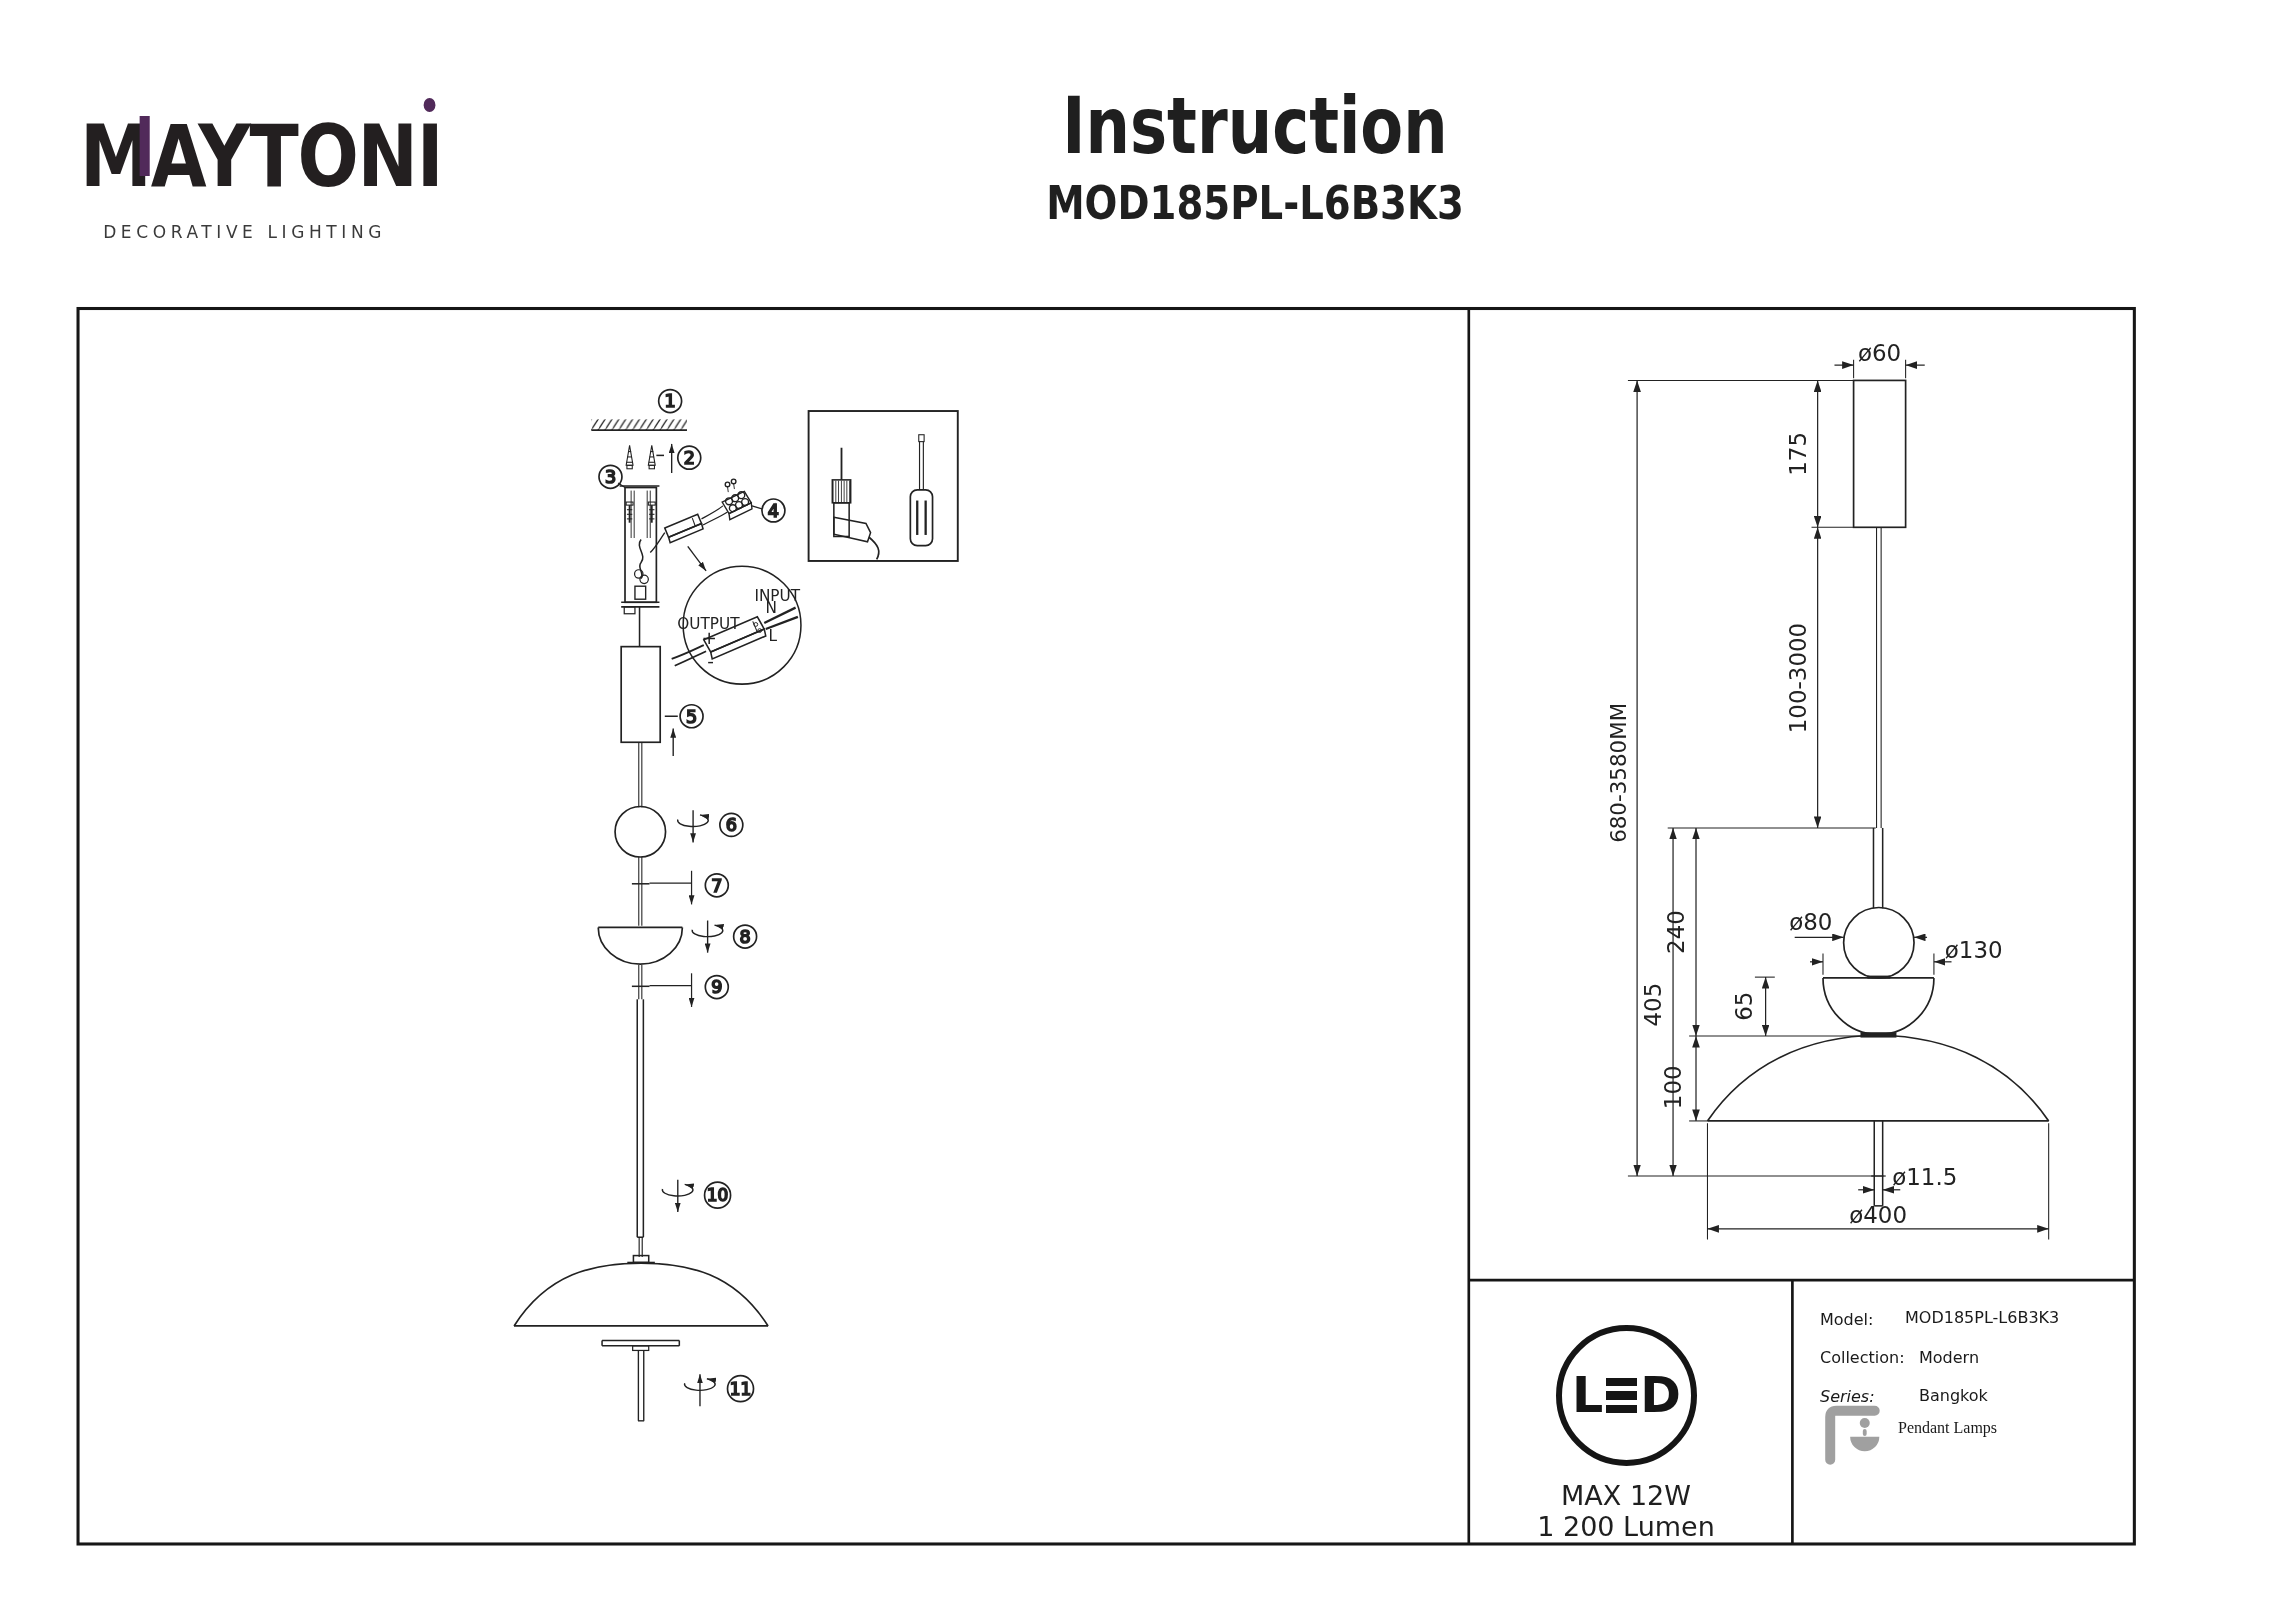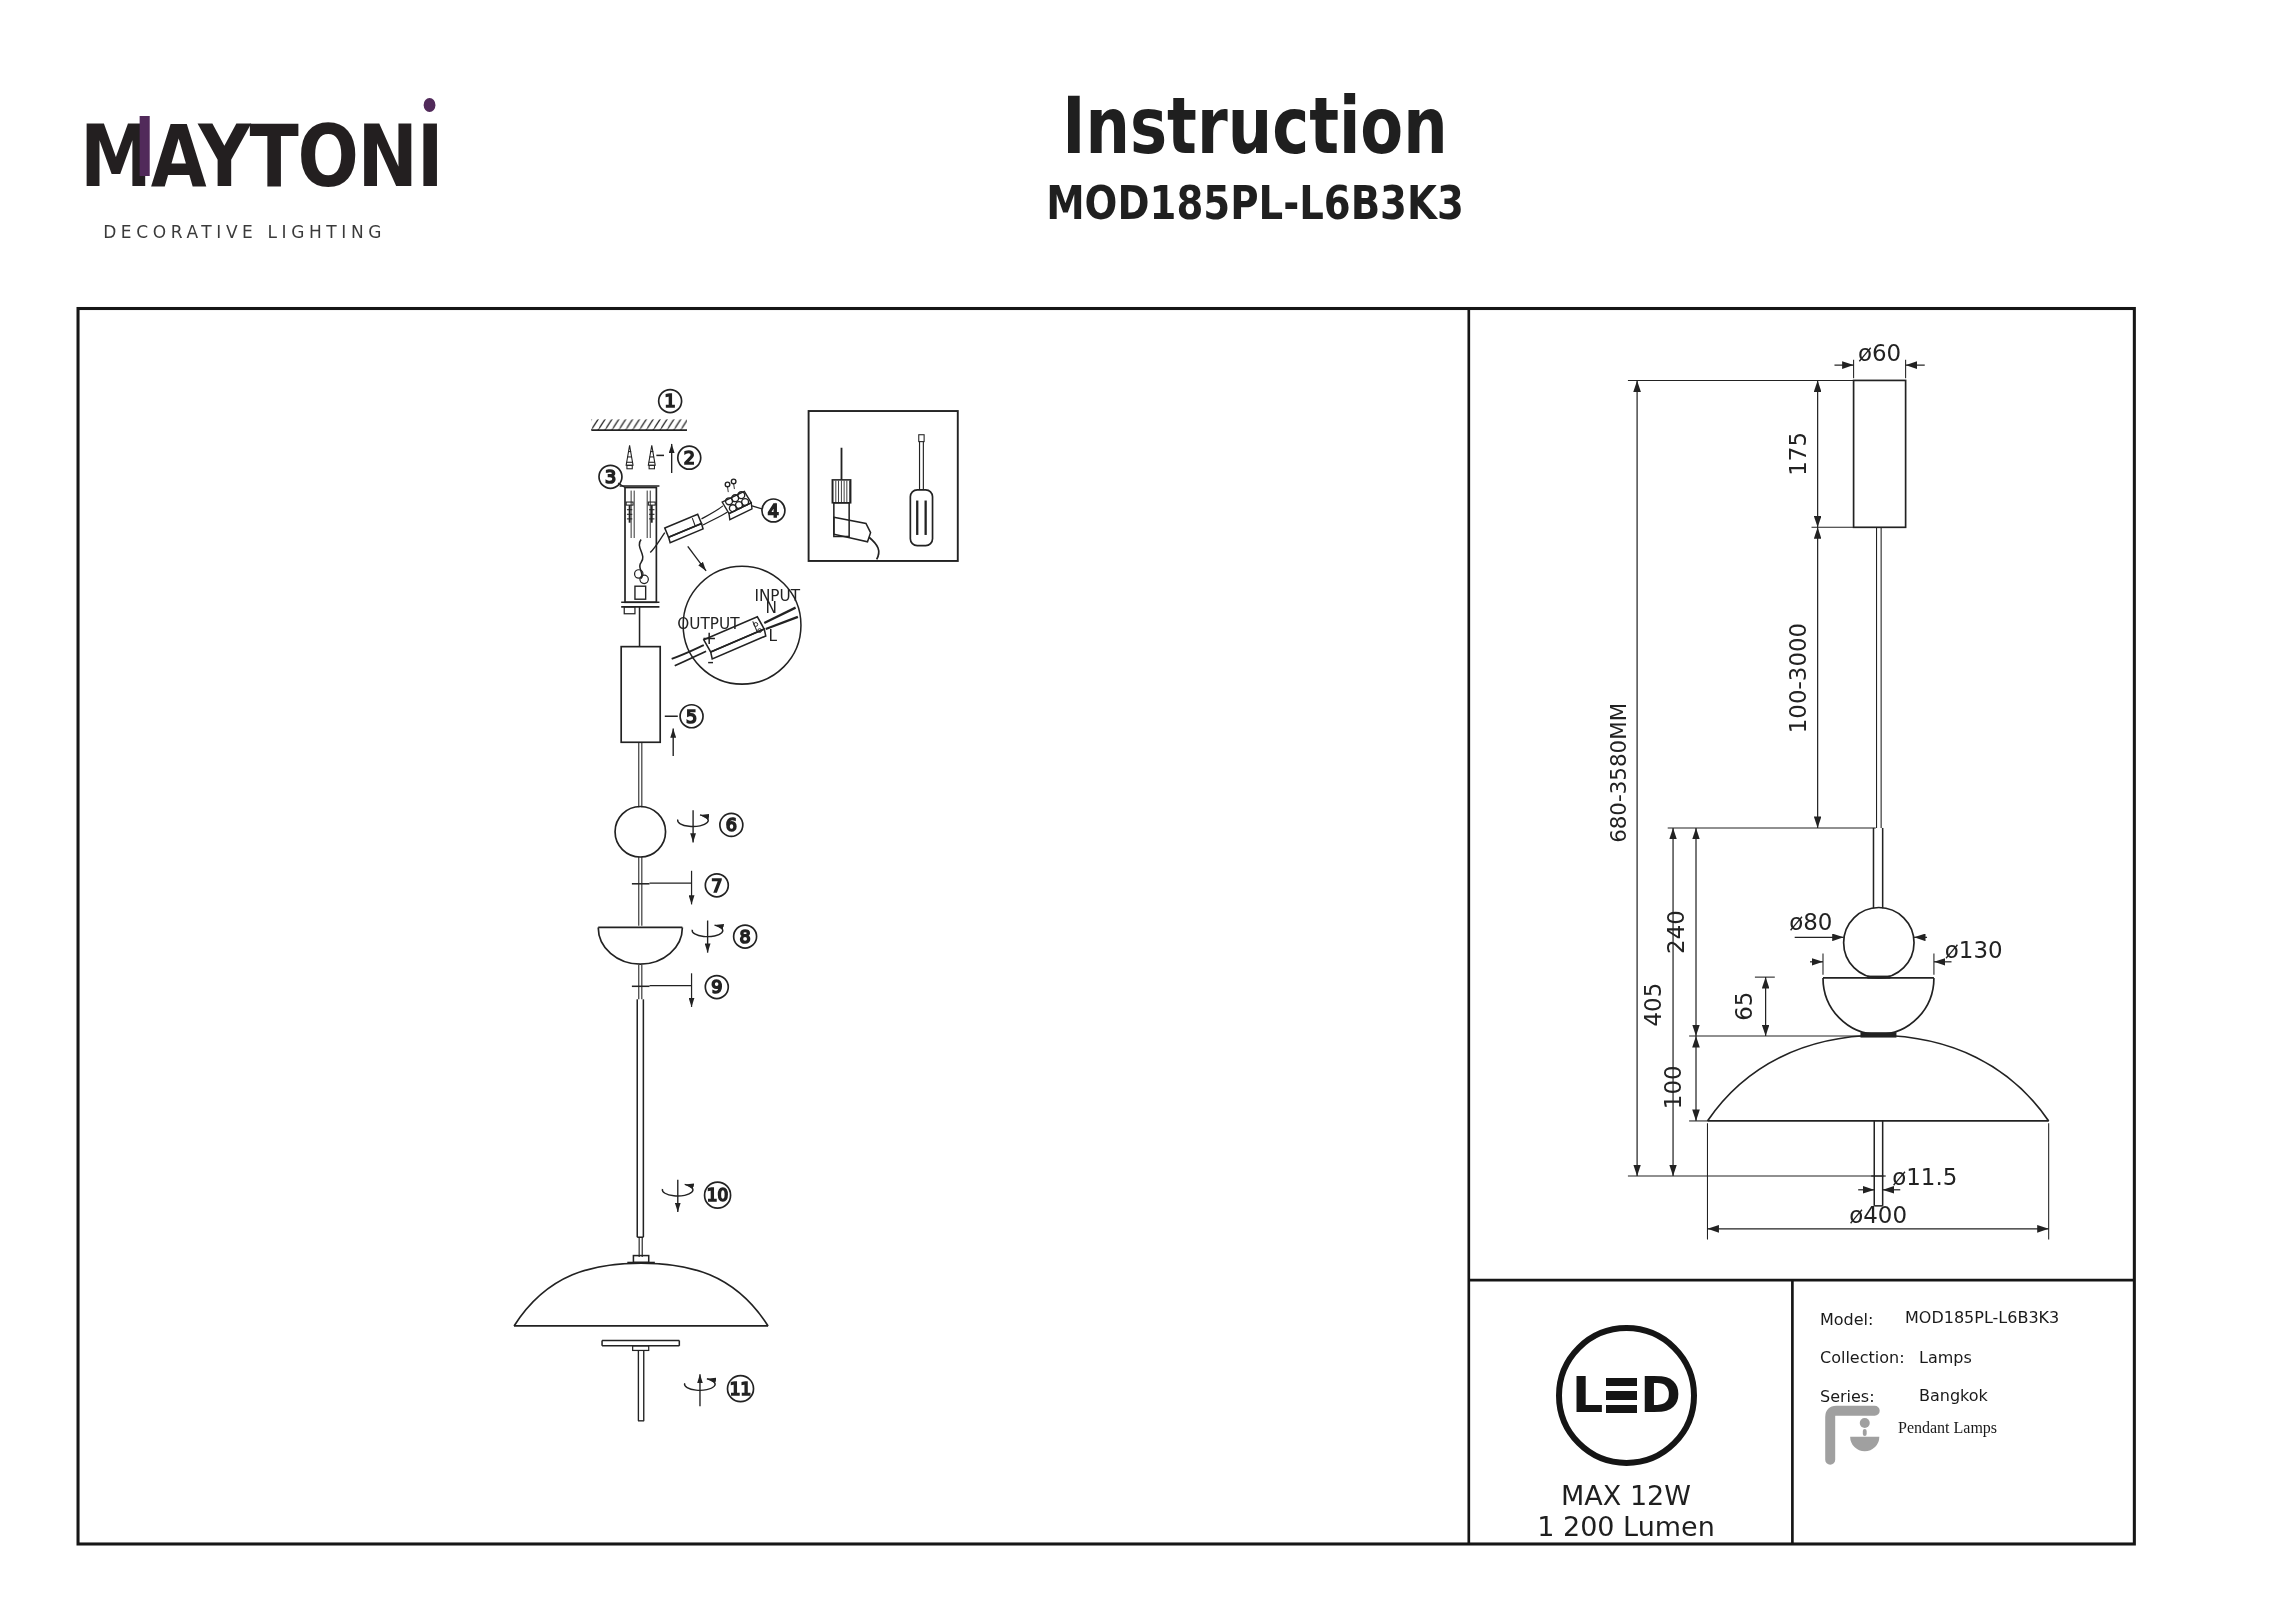--- a/index.html
+++ b/index.html
@@ -341,22 +341,22 @@
       <div></div>
     </span>
   <span class="led-letter">D</span>
 </div>
 <div class="abs power-line" style="left:1626px;top:1480px;">MAX 12W</div>
 <div class="abs power-line" style="left:1626px;top:1511px;">1 200 Lumen</div>
 
 <div class="abs spec-label" style="left:1820px;top:1310px;">Model:</div>
 <div class="abs spec-value" style="left:1905px;top:1308px;">MOD185PL-L6B3K3</div>
 <div class="abs spec-label" style="left:1820px;top:1348px;">Collection:</div>
-<div class="abs spec-value" style="left:1919px;top:1348px;">Lamps</div>
-<div class="abs spec-label" style="left:1820px;top:1387px;">Series:</div>
+<div class="abs spec-value" style="left:1919px;top:1348px;">Modern</div>
+<div class="abs spec-label" style="left:1820px;top:1387px;font-style:italic;">Series:</div>
 <div class="abs spec-value" style="left:1919px;top:1386px;">Bangkok</div>
 <div class="abs spec-value" style="left:1898px;top:1419px;font-family:Liberation Serif, serif;">Pendant Lamps</div>
 
 <svg class="abs" style="left:1821px;top:1403px;" width="66" height="66" viewBox="0 0 86 86">
   <path d="M12,74 L12,18 Q12,10 20,10 L70,10" stroke="#a0a0a0" stroke-width="13" stroke-linecap="round" fill="none"></path>
   <circle cx="57" cy="26" r="6.5" fill="#a0a0a0"></circle>
   <rect x="54.5" y="34" width="5" height="9" rx="2.5" fill="#a0a0a0"></rect>
   <path d="M38,44 L76,44 A19,19 0 0 1 38,44 Z" fill="#a0a0a0"></path>
 </svg>
 

